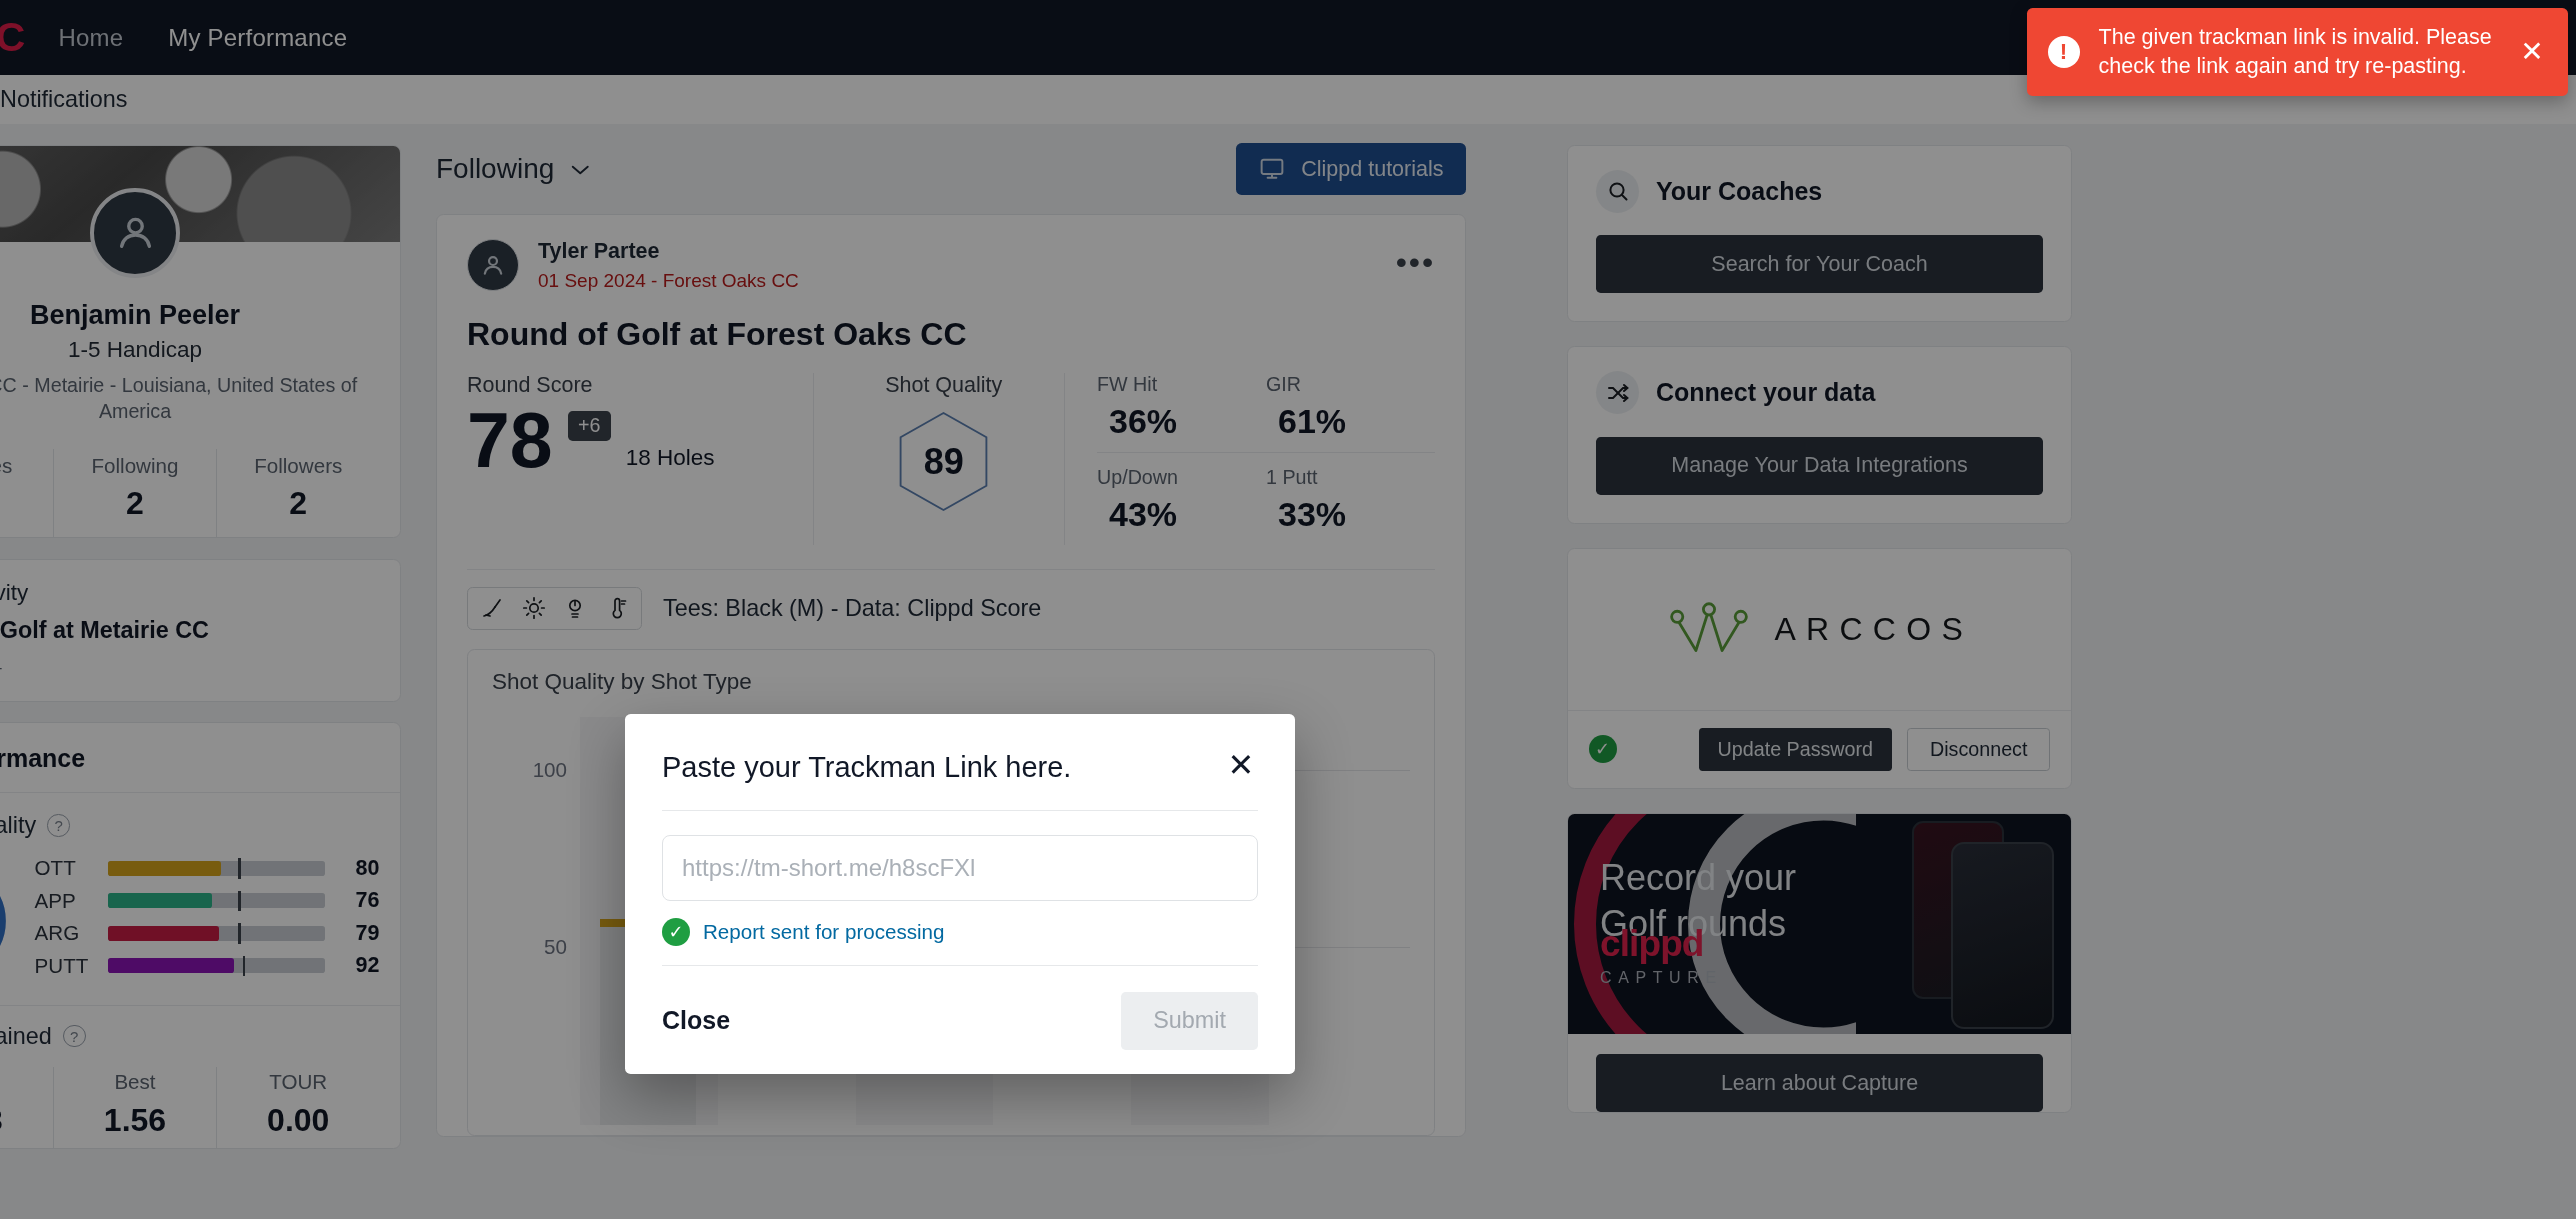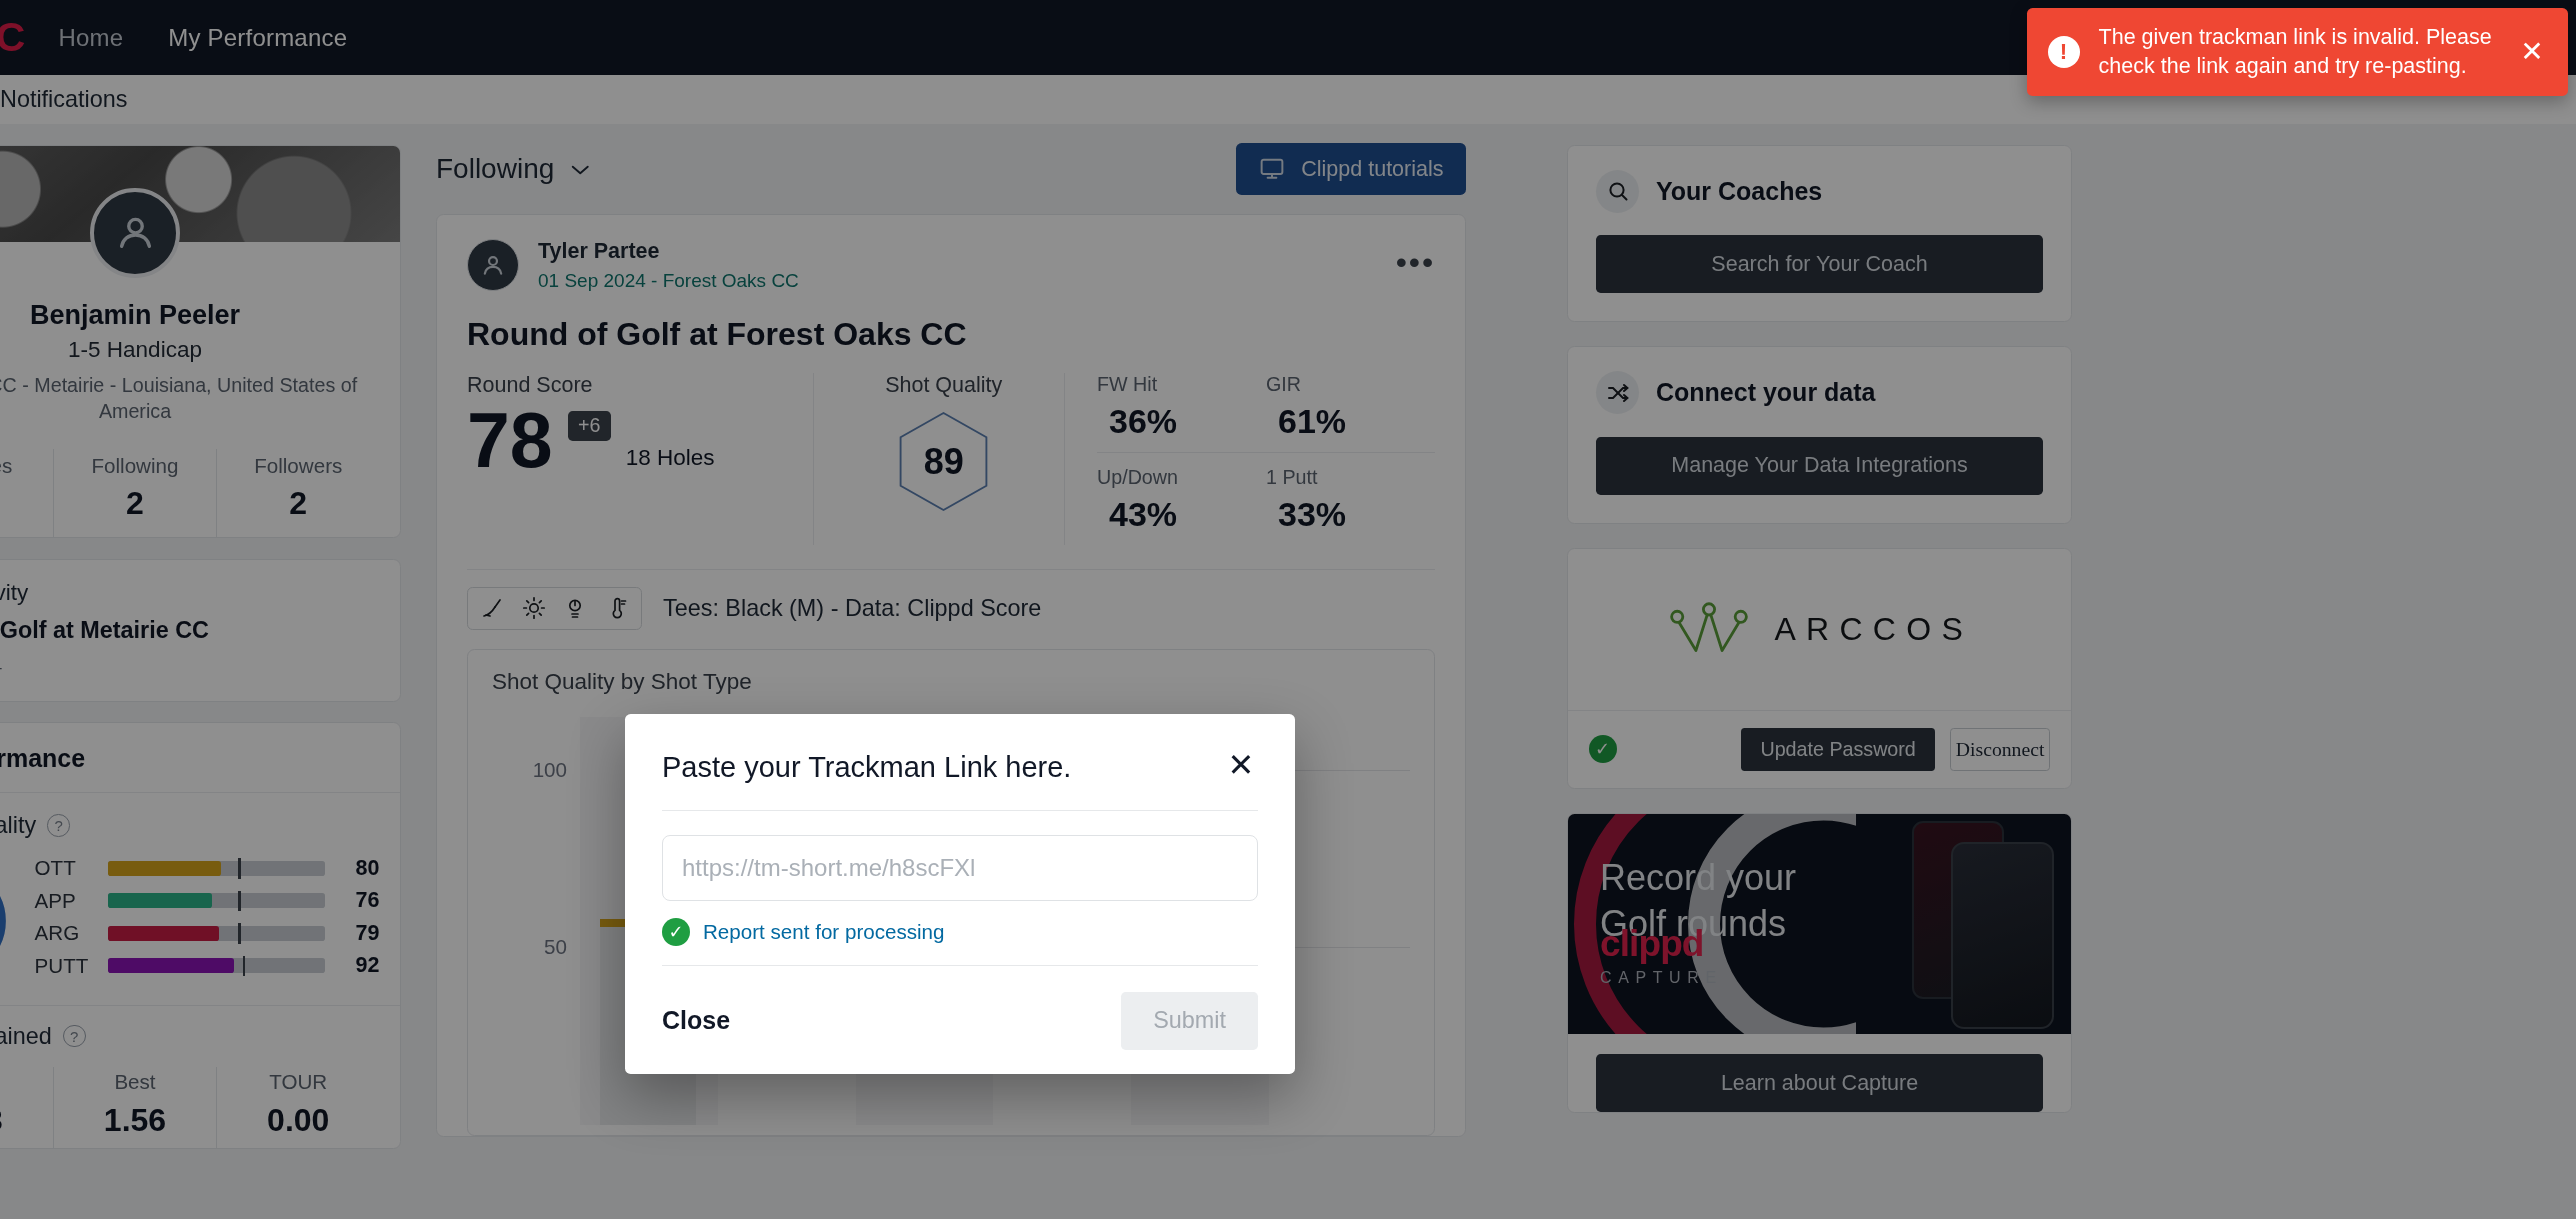--- a/index.html
+++ b/index.html
@@ -128,21 +128,21 @@
     font-size: 21.5px; cursor: pointer; font-family: inherit;
   }
 
   .post-card { padding: 0; }
   .post-head { display: flex; align-items: flex-start; padding: 24px 30px 0; }
   .avatar-sm { width: 52px; height: 52px; border-radius: 50%; background: #2f3944;
                display: flex; align-items: center; justify-content: center; flex: 0 0 52px;
                border: 1.9px solid #e3e6ea; }
   .post-author { margin-left: 19px; }
   .post-author-name { font-size: 21.5px; font-weight: bold; color: #1f2937; }
-  .post-meta { font-size: 19px; color: #0f766e; margin-top: 5.6px; }
+  .post-meta { font-size: 19px; color: #b91c1c; margin-top: 5.6px; }
   .post-dots { margin-left: auto; font-size: 32px; color: #3c434c; letter-spacing: 1.9px;
                line-height: .5; padding-top: 15px; cursor: pointer; }
   .post-title { font-size: 32px; font-weight: bold; color: #111827; padding: 24px 30px 0; }
 
   .post-stats { display: flex; align-items: stretch; padding: 20.6px 30px 24px; }
   .ps-score { width: 346px; }
   .ps-label { font-size: 21.5px; color: #39414b; }
   .score-row { display: flex; align-items: flex-end; gap: 15px; margin-top: 5.6px; }
   .score-num { font-size: 77px; font-weight: bold; color: #111827; line-height: .95; }
   .score-badge { background: #3c434c; color: #fff; font-size: 19.7px; border-radius: 4.7px;
@@ -194,21 +194,21 @@
   }
   .arccos-card { margin-bottom: 24px; padding: 0; overflow: hidden; }
   .arccos-logo-area { height: 161px; display: flex; align-items: center; justify-content: center; gap: 22.5px; }
   .arccos-word { font-size: 32px; letter-spacing: 10.3px; color: #15181c; }
   .arccos-foot { border-top: 0.9px solid #e9ecef; padding: 17px 20.6px; display: flex; align-items: center; gap: 15px; }
   .check-badge { width: 28px; height: 28px; border-radius: 50%; background: #1f9e42; color: #fff;
                  display: flex; align-items: center; justify-content: center; font-size: 18px; flex: 0 0 28px; }
   .btn-dark-sm { margin-left: auto; background: #2b333d; color: #e6eaee; border: 0; border-radius: 3.7px;
                  height: 43px; padding: 0 19px; font-size: 19.7px; cursor: pointer; font-family: inherit; }
   .btn-outline-sm { background: #fff; color: #1f2937; border: 0.9px solid #c8cdd3; border-radius: 3.7px;
-                    height: 43px; padding: 0 5px; font-size: 19.7px; cursor: pointer; font-family: Liberation Serif, serif; }
+                    height: 43px; padding: 0 22px; font-size: 19.7px; cursor: pointer; font-family: Liberation Sans, sans-serif; }
   .promo-card { padding: 0; overflow: hidden; }
   .promo-banner { height: 220px; background: #0e1420; position: relative; overflow: hidden; }
   .promo-ring {
     position: absolute; right: 112px; top: 50%; transform: translateY(-50%);
     width: 271px; height: 271px; border-radius: 50%;
     border: 32px solid #b9bcc0; clip-path: polygon(0 0, 62% 0, 62% 100%, 0 100%);
   }
   .promo-ring2 {
     position: absolute; right: 164px; top: 50%; transform: translateY(-50%);
     width: 333px; height: 333px; border-radius: 50%;

